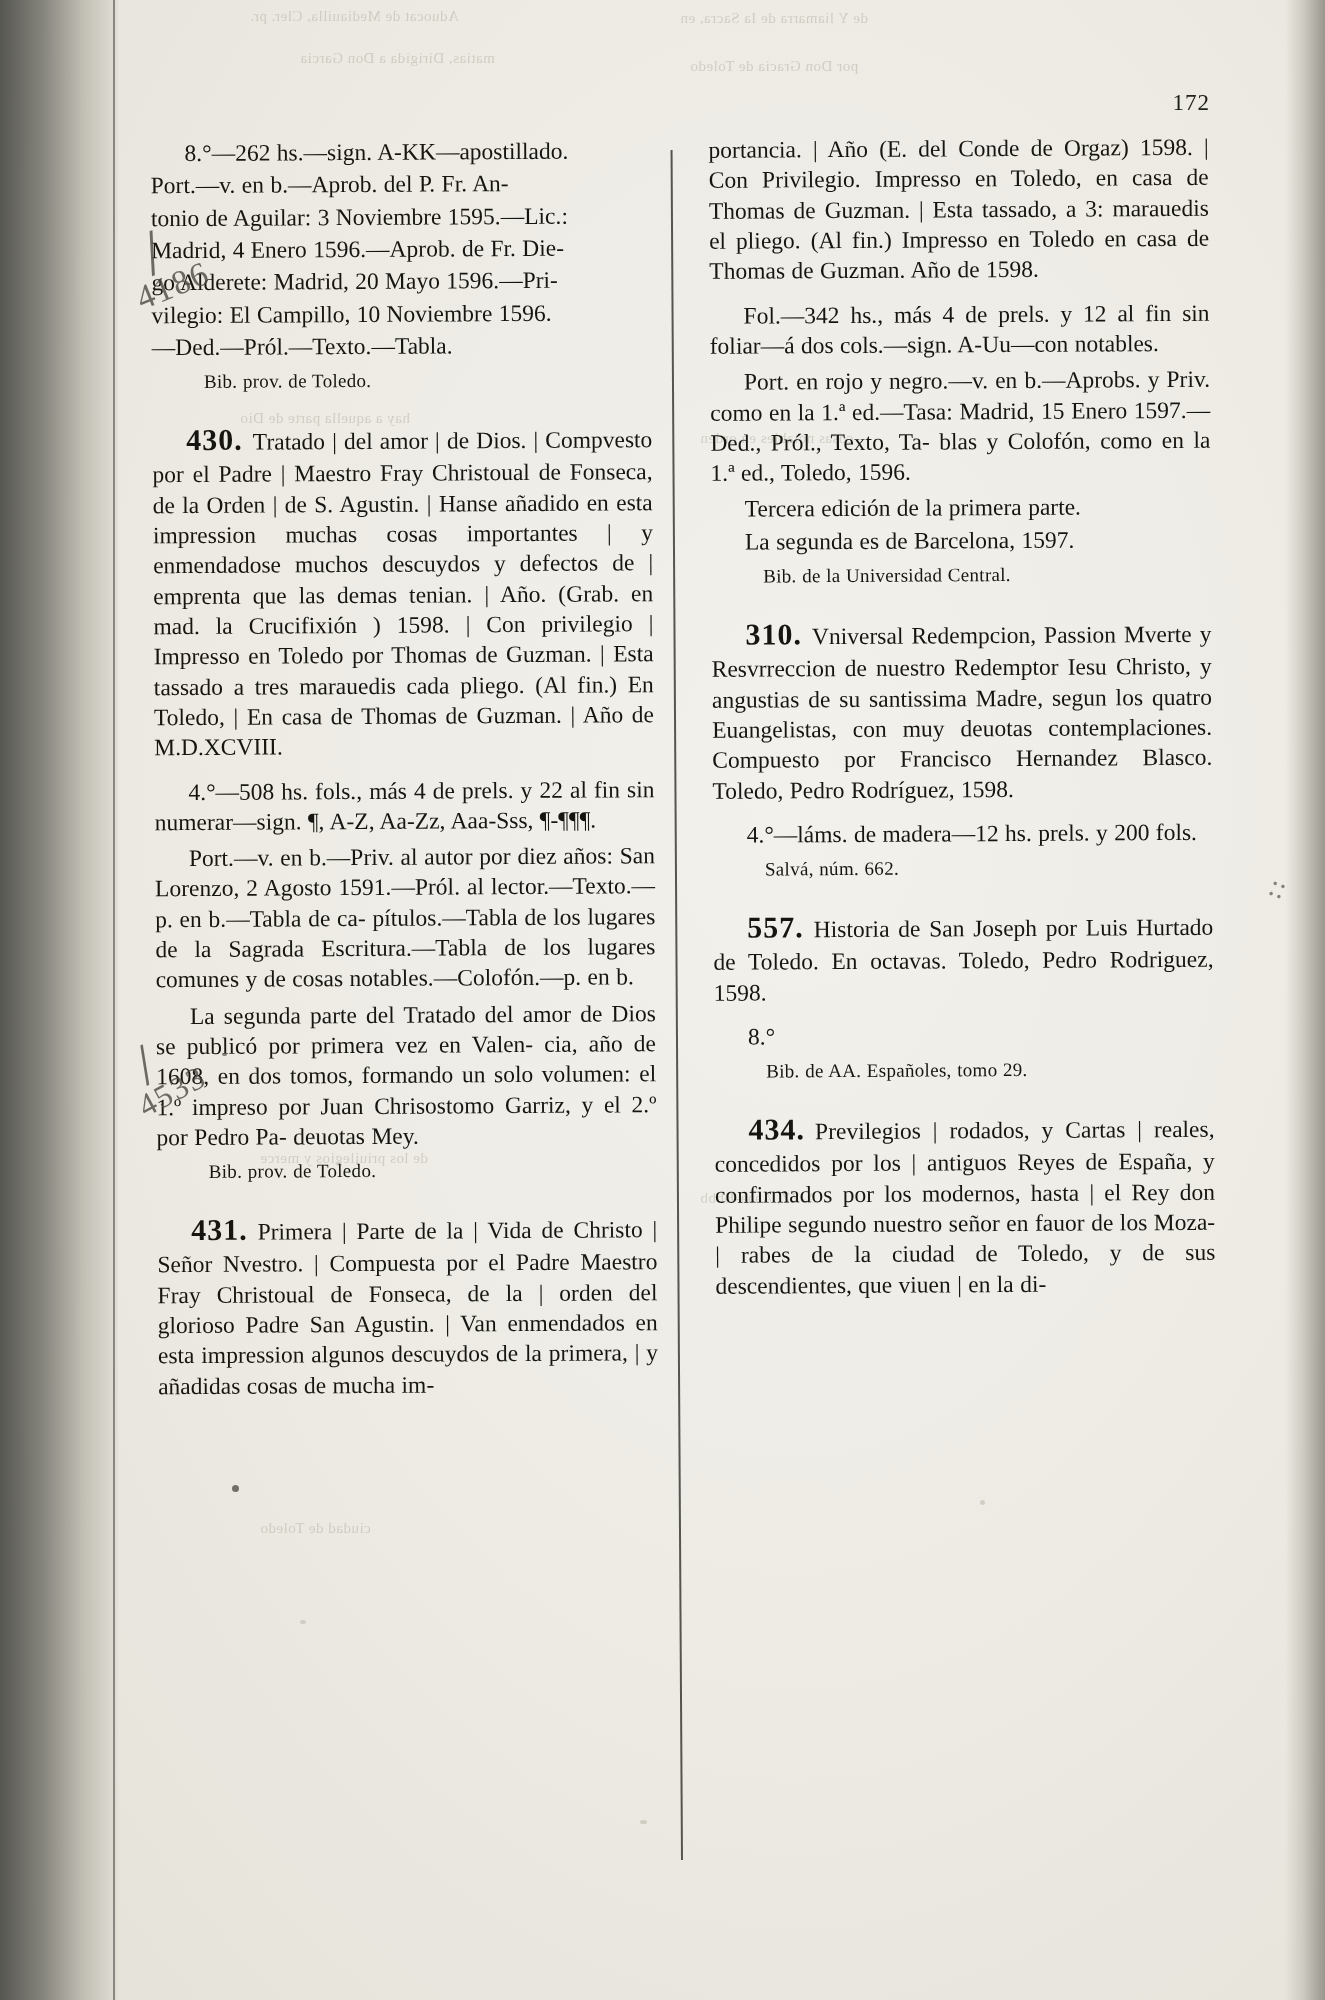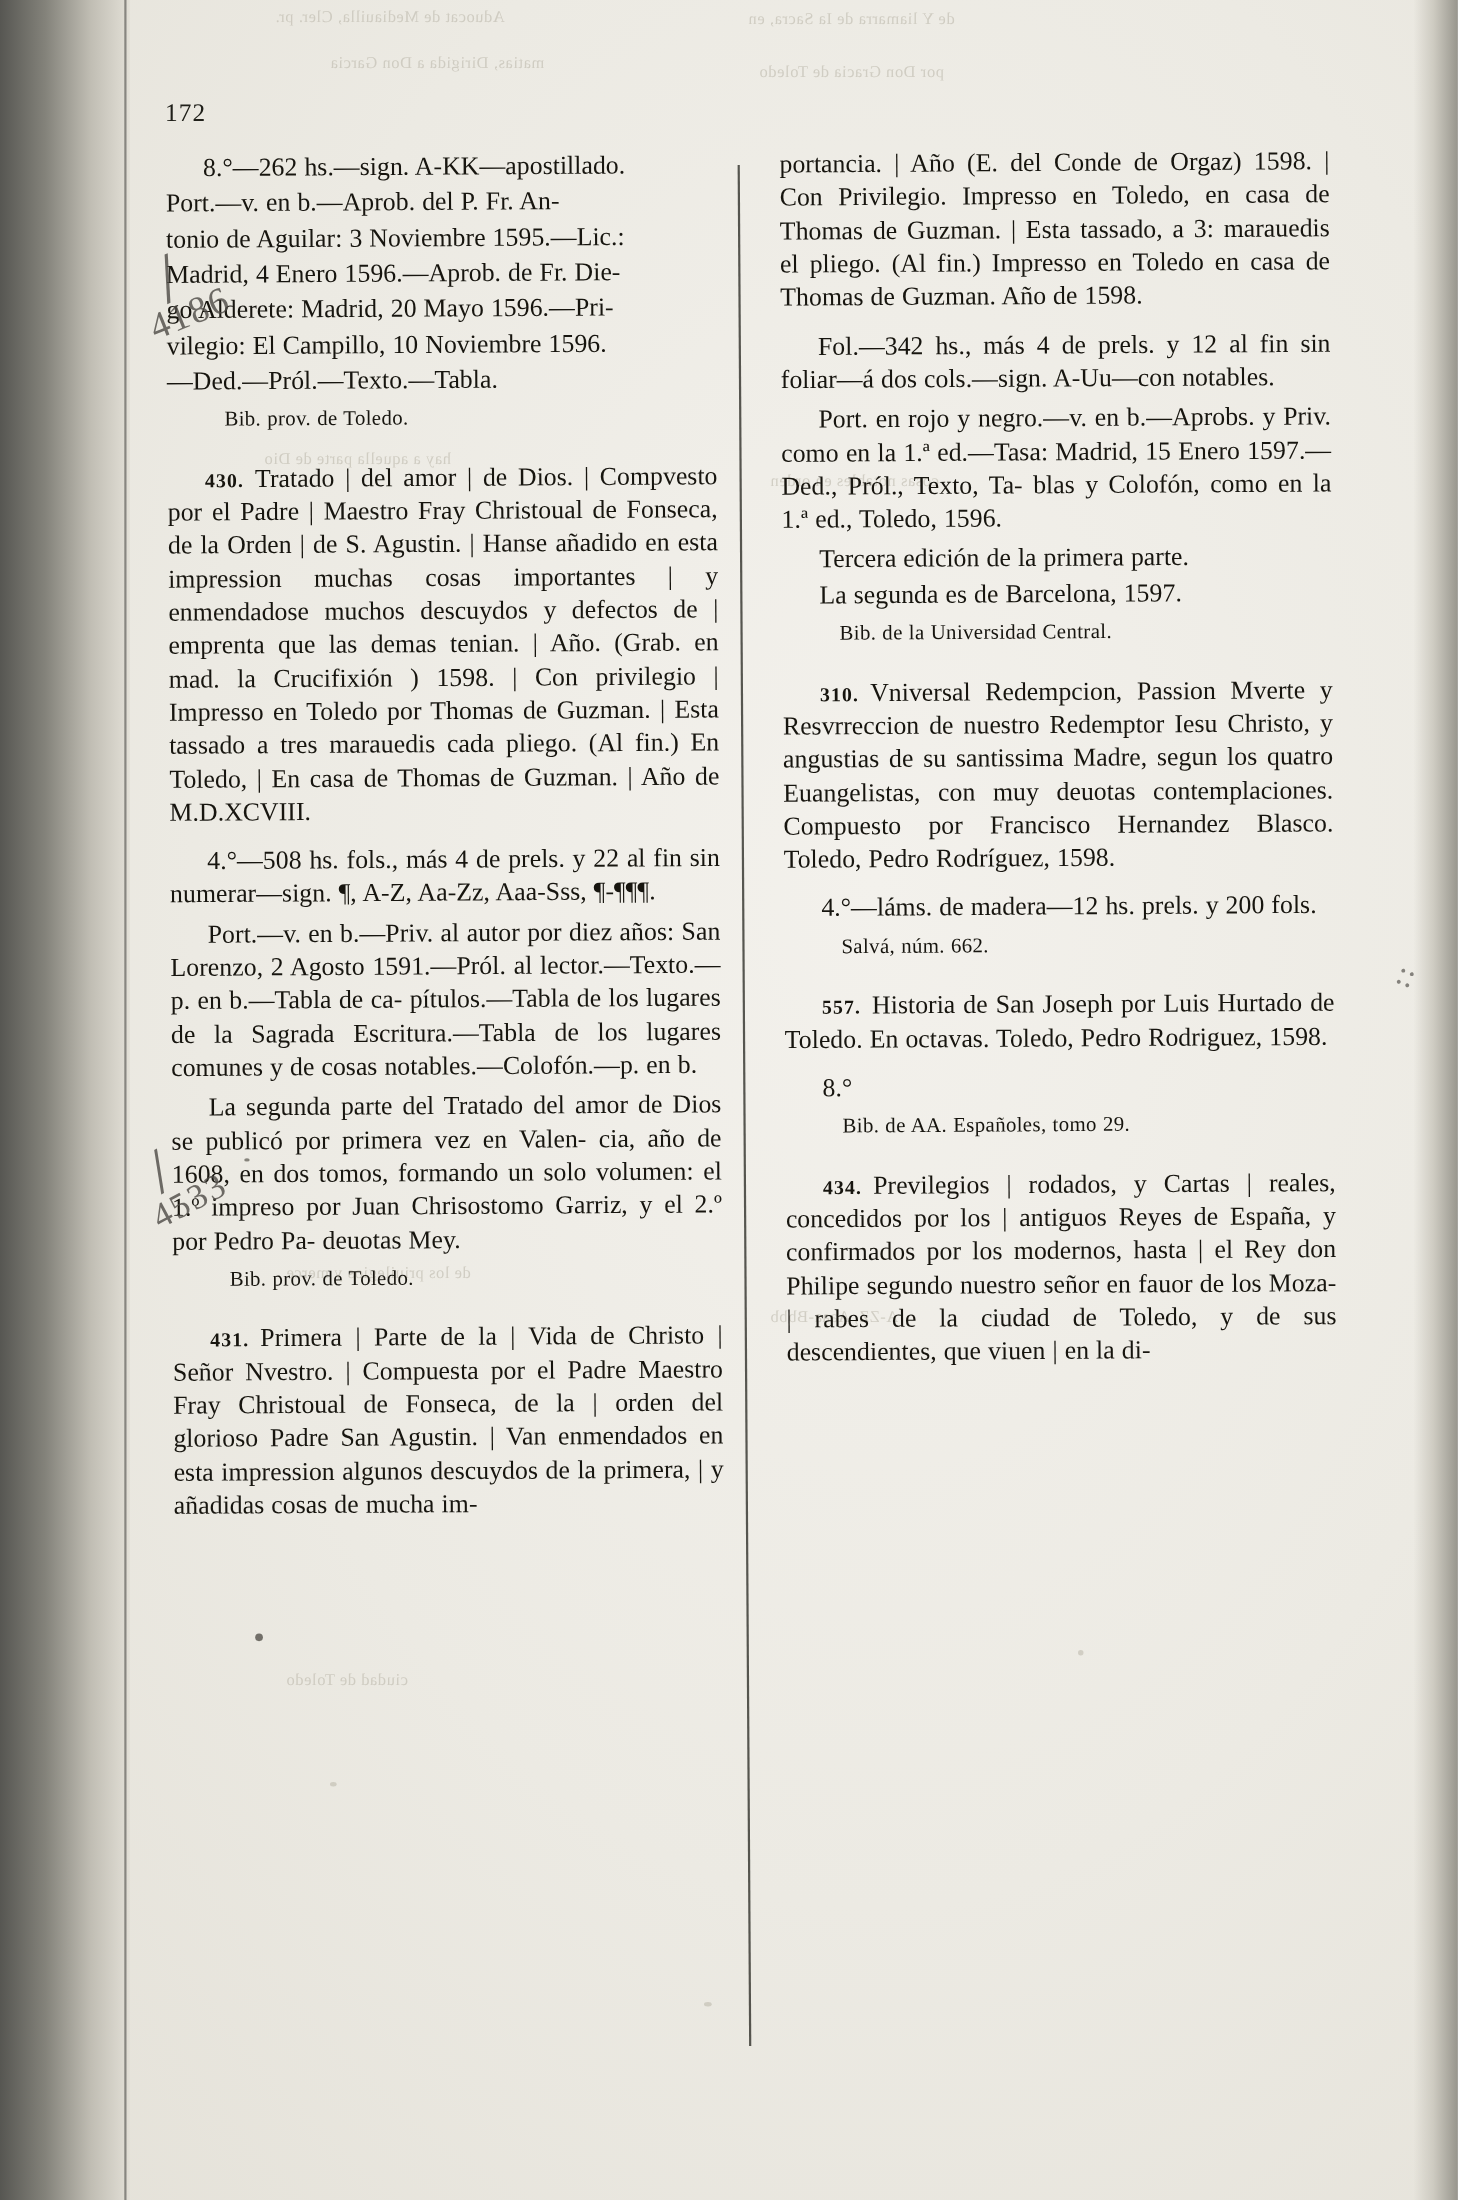--- a/index.html
+++ b/index.html
@@ -64,21 +64,21 @@
     left: 150px;
     top: 60px;
     width: 1060px;
     height: 1860px;
     color: #17150f;
   }
   #folio {
     position: absolute;
     left: 0; top: 30px;
     width: 1060px;
-    text-align: left;
+    text-align: right;
     font-size: 23px;
     letter-spacing: 1px;
     color: #20201a;
   }
 
   #cols {
     position: absolute;
     top: 75px;
     left: 0;
     width: 1060px;
@@ -107,21 +107,21 @@
     font-size: 23.5px;
     line-height: 1.29;
     text-align: justify;
     text-justify: inter-word;
     word-spacing: .5px;
   }
   .ind { text-indent: 34px; }
   .entry { margin-top: 26px; }
   .entry .num {
     font-weight: bold;
-    font-size: 18px;
+    font-size: 30px;
     letter-spacing: 1px;
     margin-right: 10px;
   }
   .src {
     font-size: 19px;
     margin-top: 8px;
     margin-bottom: 4px;
     text-align: left;
     text-indent: 52px;
     letter-spacing: .3px;

